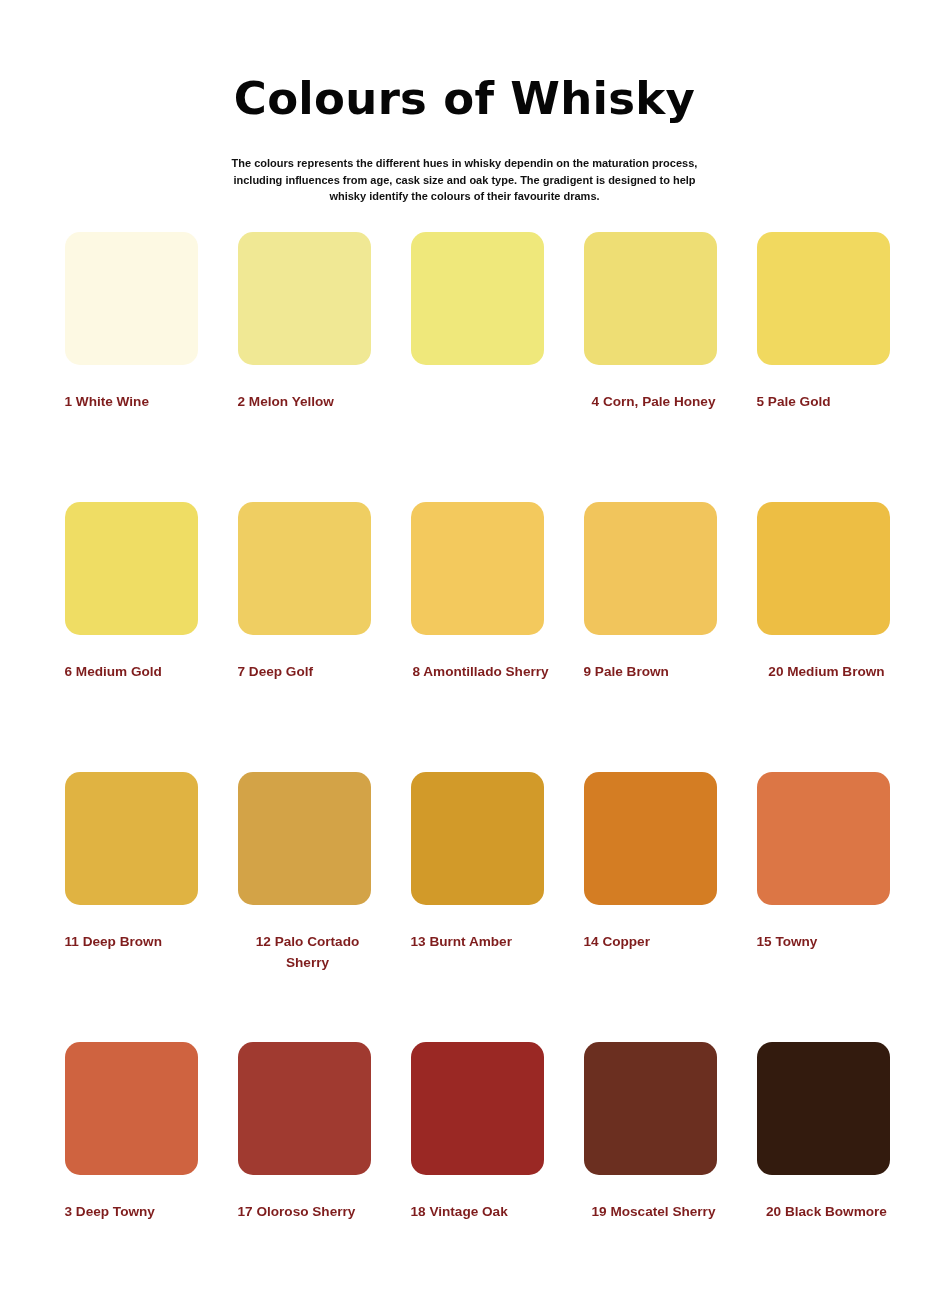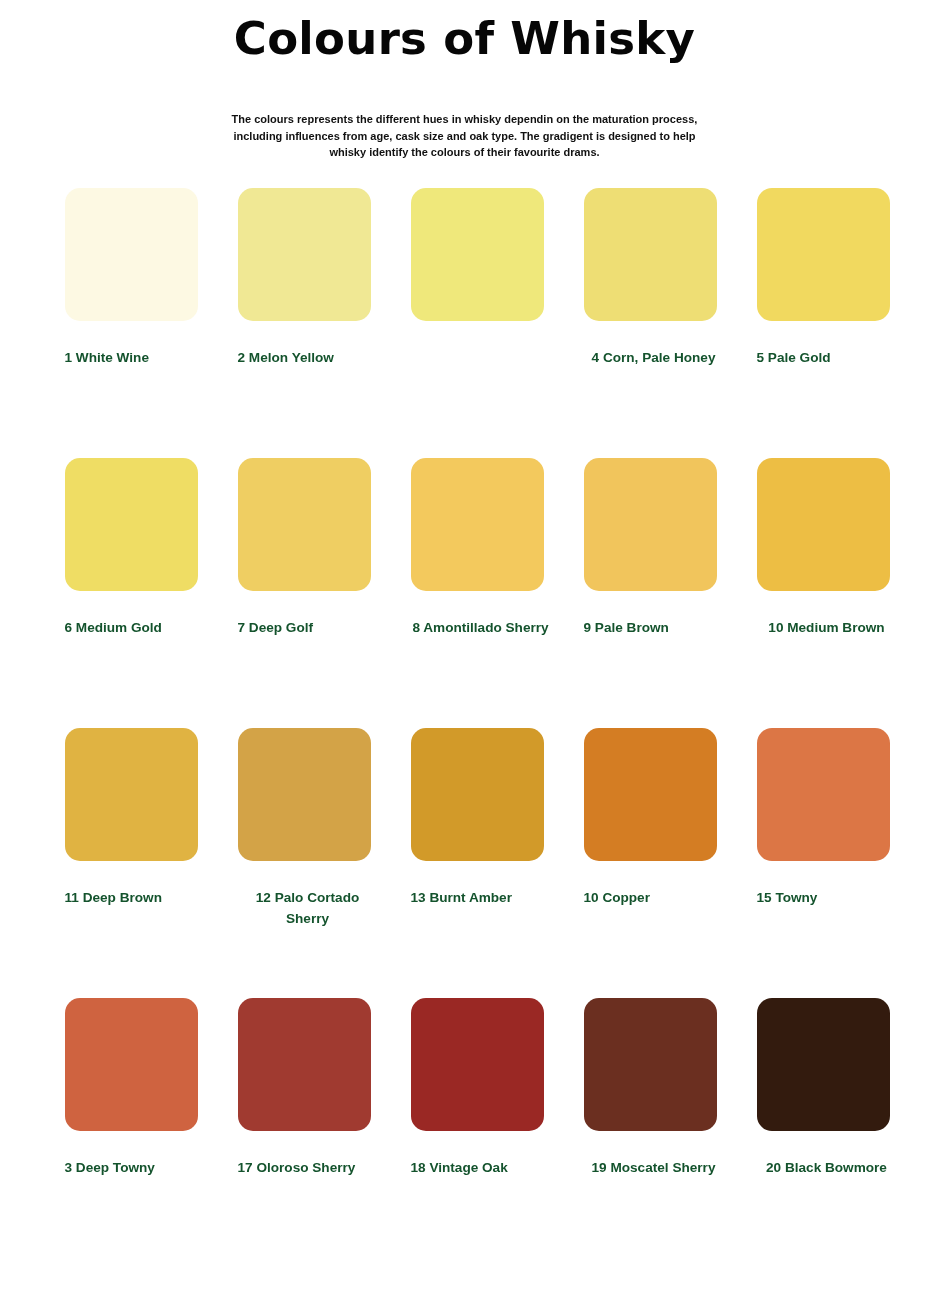--- a/index.html
+++ b/index.html
@@ -17,21 +17,22 @@
     -webkit-font-smoothing: antialiased;
   }
   #poster {
     position: relative;
     width: 929px;
     height: 1300px;
     background: #ffffff;
     box-sizing: border-box;
   }
   .page-title {
-    margin: 16px;
+    margin: 0;
+    padding-top: 76px;
     text-align: center;
     font-size: 45px;
     line-height: 1.0;
     font-weight: 700;
     letter-spacing: 0.3px;
     color: #060606;
     font-family: "DejaVu Sans", sans-serif;
   }
   .subtitle {
     margin: 0 auto;
@@ -65,21 +66,21 @@
     border-radius: 15px;
     display: block;
   }
   .swatch-label {
     margin: 0;
     padding-top: 26px;
     width: 140px;
     font-size: 13.6px;
     line-height: 1.55;
     font-weight: 700;
-    color: #14532d;
+    color: #7f1d1d;
     font-family: "Liberation Sans", sans-serif;
   }
   
   .swatch-label.wrap {
     text-align: center;
   }
 </style>
 </head>
 <body>
 
@@ -120,37 +121,37 @@
       <div class="swatch-cell">
         <div class="swatch-chip" style="background: rgb(243, 201, 93);"></div>
         <div class="swatch-label wrap">8 Amontillado Sherry</div>
       </div>
       <div class="swatch-cell">
         <div class="swatch-chip" style="background: rgb(241, 197, 92);"></div>
         <div class="swatch-label">9 Pale Brown</div>
       </div>
       <div class="swatch-cell">
         <div class="swatch-chip" style="background: rgb(237, 190, 68);"></div>
-        <div class="swatch-label wrap">10 Medium Brown</div>
+        <div class="swatch-label wrap">20 Medium Brown</div>
       </div>
       <div class="swatch-cell">
         <div class="swatch-chip" style="background: rgb(224, 179, 66);"></div>
         <div class="swatch-label">11 Deep Brown</div>
       </div>
       <div class="swatch-cell">
         <div class="swatch-chip" style="background: rgb(211, 163, 71);"></div>
         <div class="swatch-label wrap">12 Palo Cortado Sherry</div>
       </div>
       <div class="swatch-cell">
         <div class="swatch-chip" style="background: rgb(210, 154, 41);"></div>
         <div class="swatch-label">13 Burnt Amber</div>
       </div>
       <div class="swatch-cell">
         <div class="swatch-chip" style="background: rgb(212, 125, 35);"></div>
-        <div class="swatch-label">10 Copper</div>
+        <div class="swatch-label">14 Copper</div>
       </div>
       <div class="swatch-cell">
         <div class="swatch-chip" style="background: rgb(220, 118, 69);"></div>
         <div class="swatch-label">15 Towny</div>
       </div>
       <div class="swatch-cell">
         <div class="swatch-chip" style="background: rgb(207, 99, 64);"></div>
         <div class="swatch-label">3 Deep Towny</div>
       </div>
       <div class="swatch-cell">

